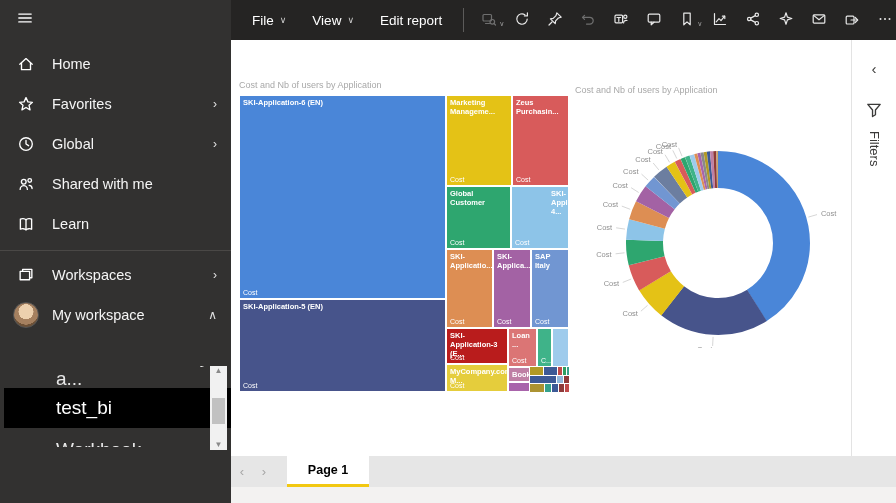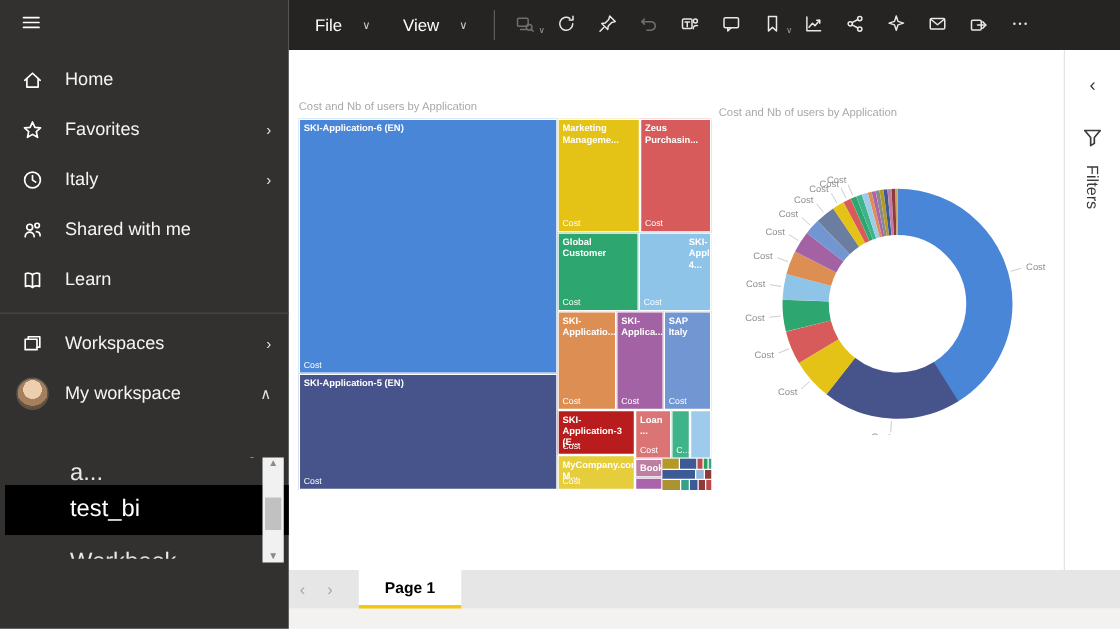--- a/index.html
+++ b/index.html
@@ -17,21 +17,21 @@
     background:radial-gradient(circle at 50% 36%,#ecd0ae 0 38%,#a5805f 39% 66%,#6d5137 67%);border:1px solid #555;}
   .docs{position:absolute;left:0;top:366px;width:231px;height:81px;overflow:hidden;}
   .doc-row{position:absolute;left:4px;width:231px;height:40px;display:flex;align-items:center;padding-left:52px;font-size:19px;color:#e8e8e8;cursor:pointer;}
   .doc-row.selected{background:#000;color:#fff;}
   .getdata{position:absolute;left:0;top:448px;width:231px;}
   .sscroll{position:absolute;right:4px;top:366px;width:17px;height:84px;background:#f1f1f1;z-index:8;display:flex;flex-direction:column;align-items:center;justify-content:space-between;padding:1px 0;}
   .sscroll .arr{font-size:8px;color:#8a8a8a;cursor:pointer;line-height:1;}
   .sthumb{position:absolute;left:2px;top:32px;width:13px;height:26px;background:#c1c1c1;cursor:grab;}
   
   .topbar{position:absolute;left:231px;top:0;width:665px;height:40px;background:#252423;display:flex;align-items:center;color:#fff;padding-left:8px;}
-  .menu-item{padding:0 13px;height:40px;display:flex;align-items:center;gap:16px;font-size:13.5px;cursor:pointer;white-space:nowrap;}
+  .menu-item{padding:0 13px;height:40px;display:flex;align-items:center;gap:6px;font-size:13.5px;cursor:pointer;white-space:nowrap;}
   .menu-caret{font-size:9px;color:#d0d0d0;}
   .top-div{width:1px;height:24px;background:#5c5b5a;margin:0 8px;flex:none;}
   .tool-row{display:flex;align-items:center;flex:1;}
   .tool-btn{width:33px;height:40px;background:none;border:none;color:#e8e8e8;display:flex;align-items:center;justify-content:center;cursor:pointer;position:relative;padding:0;}
   .tool-btn.disabled{color:#6f6f6f;}
   .tool-caret{position:absolute;right:1px;bottom:12px;font-size:7px;color:#9a9a9a;}
   
   .canvas{position:absolute;left:231px;top:40px;width:665px;height:416px;background:#fff;}
   .visual-title{font-size:9px;color:#a8a8a8;height:13px;white-space:nowrap;overflow:hidden;}
   .v-treemap{position:absolute;left:8px;top:40px;width:336px;height:316px;}
@@ -80,21 +80,21 @@
         <span>Favorites</span>
         <span class="chev">›</span>
       </div>
       <div class="side-row">
         <span class="sicon">
           <svg width="18" height="18" viewBox="0 0 16 16" fill="none" stroke="currentColor" stroke-width="1.2" stroke-linecap="round" stroke-linejoin="round">
             <circle cx="8" cy="8" r="5.6"></circle>
             <path d="M8 4.8V8l2.3 1.5"></path>
           </svg>
         </span>
-        <span>Italy</span>
+        <span>Global</span>
         <span class="chev">›</span>
       </div>
       <div class="side-row">
         <span class="sicon">
           <svg width="18" height="18" viewBox="0 0 16 16" fill="none" stroke="currentColor" stroke-width="1.2" stroke-linecap="round" stroke-linejoin="round">
             <circle cx="6" cy="6" r="2.1"></circle>
             <path d="M2.8 12.8c0-2.3 2-3.3 3.2-3.3s3.2 1 3.2 3.3"></path>
             <circle cx="11.3" cy="4.8" r="1.6"></circle>
             <path d="M10.8 9.2c1.6.1 2.6 1.2 2.6 2.8"></path>
           </svg>
@@ -147,20 +147,23 @@
 
 <header class="topbar">
   <div style="display:flex">
       <div class="menu-item">
         <span>File</span>
         <span class="menu-caret">∨</span>
       </div>
       <div class="menu-item">
         <span>View</span>
         <span class="menu-caret">∨</span>
+      </div>
+      <div class="menu-item">
+        <span>Edit report</span>
       </div>
     </div>
   <div class="top-div"></div>
   <div class="tool-row">
       <button class="tool-btn disabled">
         <span><svg width="16" height="16" viewBox="0 0 16 16" fill="none" stroke="currentColor" stroke-width="1.2" stroke-linecap="round" stroke-linejoin="round">
             <rect x="2" y="3.5" width="8.5" height="6.5" rx="1"></rect>
             <path d="M4.5 12.5h4"></path>
             <circle cx="11.3" cy="10.8" r="2.3"></circle>
             <path d="M13 12.5 14.5 14"></path>

